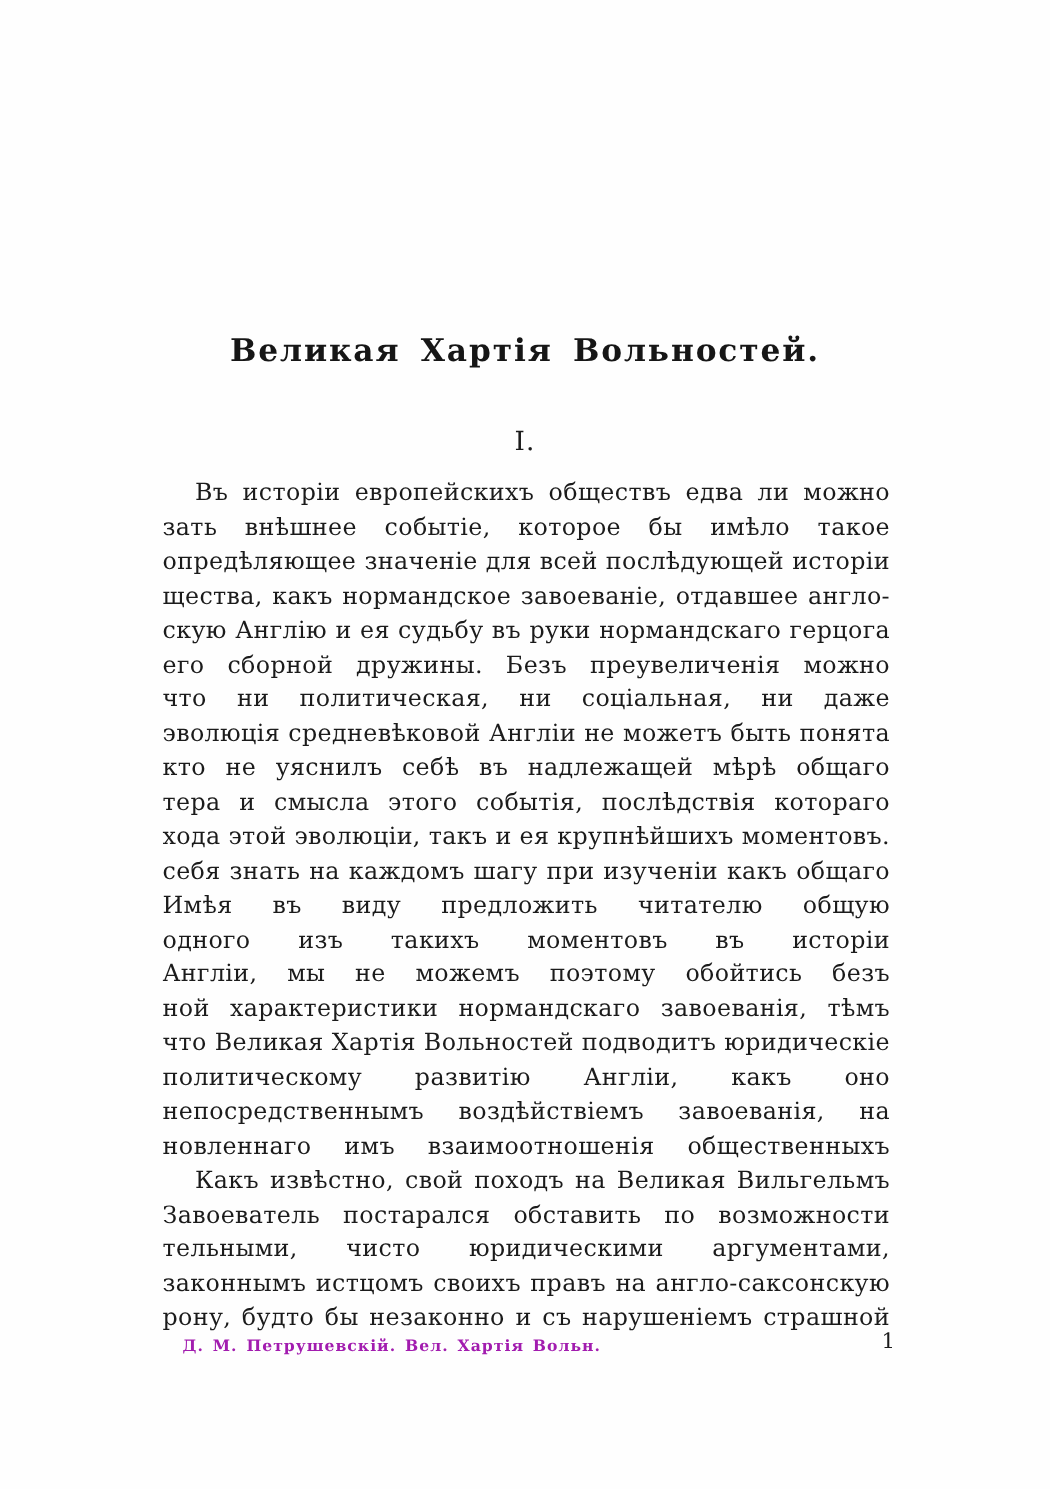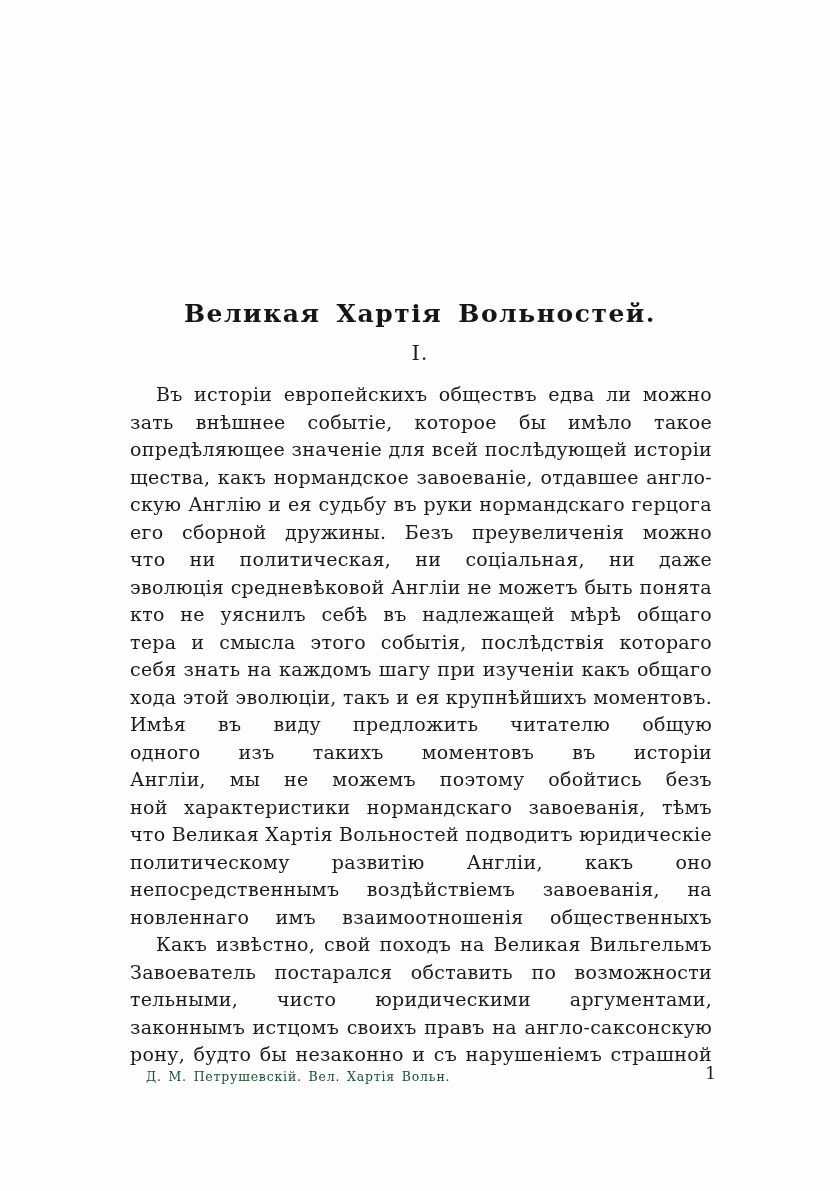--- a/index.html
+++ b/index.html
@@ -20,21 +20,20 @@
     position: absolute;
     top: 266px;
     left: 0;
     width: 100%;
     text-align: center;
     font-size: 25px;
     font-weight: bold;
     letter-spacing: 1.5px;
     word-spacing: 6px;
     color: #161616;
-    margin-top: 33px;
   }
   .section-numeral {
     position: absolute;
     top: 341px;
     left: 0;
     width: 100%;
     text-align: center;
     font-size: 21px;
     letter-spacing: 1px;
     color: #1c1c1c;
@@ -67,24 +66,24 @@
     top: 1063px;
     left: 130px;
     width: 594px;
     height: 26px;
   }
   .footer-signature {
     position: absolute;
     left: 16px;
     top: 6px;
     font-size: 12.5px;
-    font-weight: normal;
+    font-weight: bold;
     letter-spacing: 0.8px;
     word-spacing: 2px;
-    color: #14532d;
+    color: #a21caf;
   }
   .page-number {
     position: absolute;
     right: 8px;
     top: 0;
     font-size: 17px;
     color: #1c1c1c;
   }
 </style>
 </head>
@@ -100,22 +99,22 @@
       <div class="line indent">Въ исторіи европейскихъ обществъ едва ли можно ука-</div>
       <div class="line">зать внѣшнее событіе, которое бы имѣло такое глубокое,</div>
       <div class="line">опредѣляющее значеніе для всей послѣдующей исторіи об-</div>
       <div class="line">щества, какъ нормандское завоеваніе, отдавшее англо-саксон-</div>
       <div class="line">скую Англію и ея судьбу въ руки нормандскаго герцога и</div>
       <div class="line">его сборной дружины. Безъ преувеличенія можно сказать,</div>
       <div class="line">что ни политическая, ни соціальная, ни даже экономическая</div>
       <div class="line">эволюція средневѣковой Англіи не можетъ быть понята тѣмъ,</div>
       <div class="line">кто не уяснилъ себѣ въ надлежащей мѣрѣ общаго харак-</div>
       <div class="line">тера и смысла этого событія, послѣдствія котораго даютъ</div>
+      <div class="line">хода этой эволюціи, такъ и ея крупнѣйшихъ моментовъ.</div>
       <div class="line">себя знать на каждомъ шагу при изученіи какъ общаго</div>
-      <div class="line">хода этой эволюціи, такъ и ея крупнѣйшихъ моментовъ.</div>
       <div class="line">Имѣя въ виду предложить читателю общую характеристику</div>
       <div class="line">одного изъ такихъ моментовъ въ исторіи средневѣковой</div>
       <div class="line">Англіи, мы не можемъ поэтому обойтись безъ предваритель-</div>
       <div class="line">ной характеристики нормандскаго завоеванія, тѣмъ болѣе,</div>
       <div class="line">что Великая Хартія Вольностей подводитъ юридическіе итоги</div>
       <div class="line">политическому развитію Англіи, какъ оно складывалось подъ</div>
       <div class="line">непосредственнымъ воздѣйствіемъ завоеванія, на почвѣ уста-</div>
       <div class="line para-end">новленнаго имъ взаимоотношенія общественныхъ силъ.</div>
       <div class="line indent">Какъ извѣстно, свой походъ на Великая Вильгельмъ</div>
       <div class="line">Завоеватель постарался обставить по возможности убѣди-</div>

